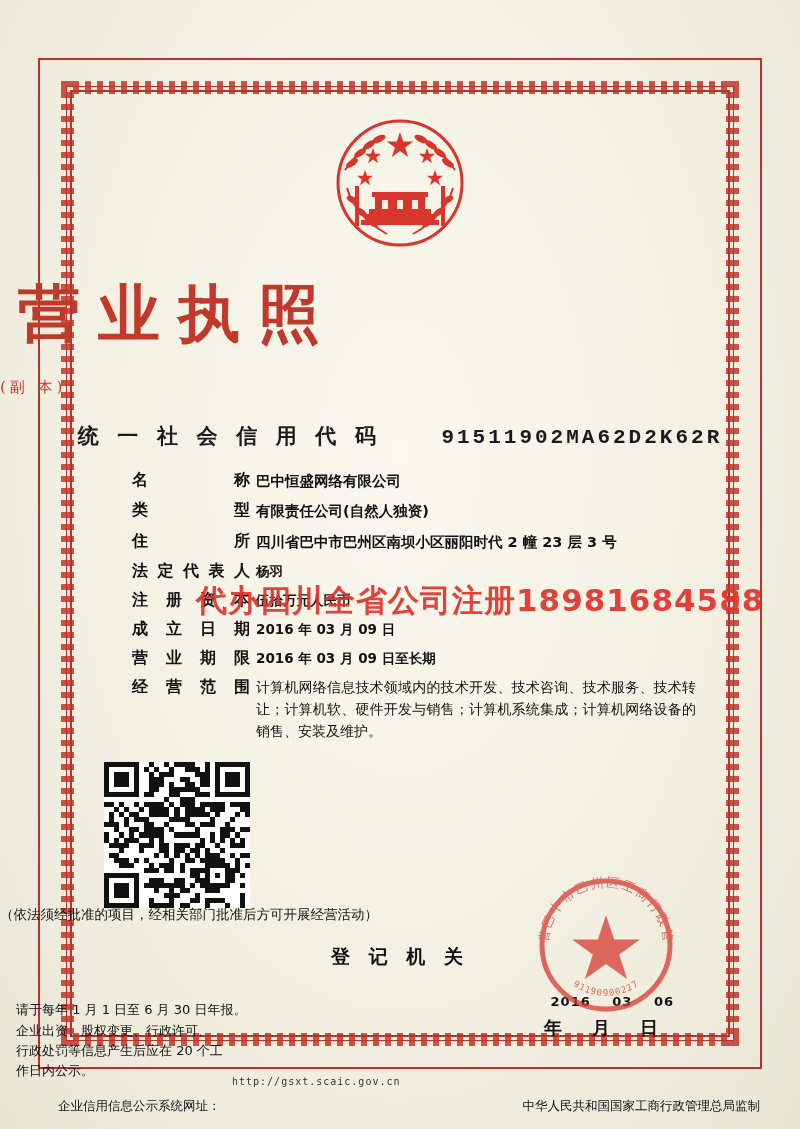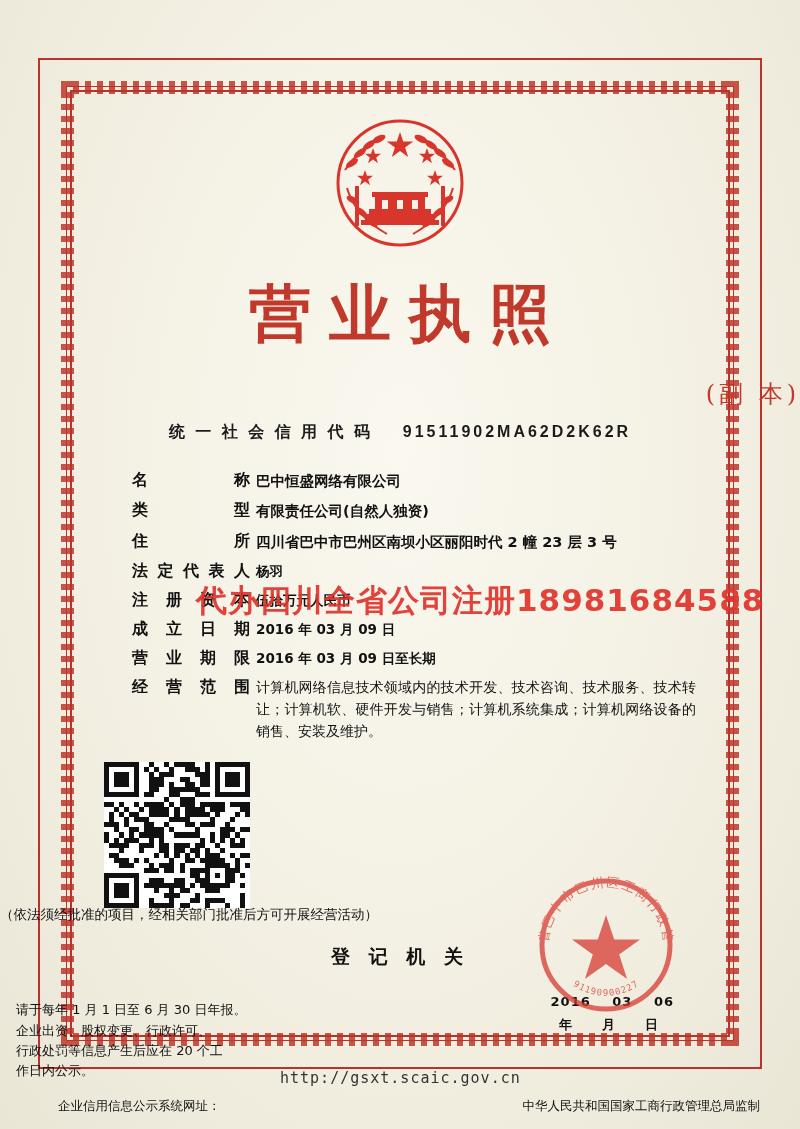--- a/index.html
+++ b/index.html
@@ -41,43 +41,42 @@
   }
 
   
   .emblem{
     position:absolute;left:50%;top:108px;transform:translateX(-50%);
     width:150px;height:150px;
   }
 
   .title{
     position:absolute;left:0;right:0;top:272px;
-    text-align:center;
     font-family:"DejaVu Serif","Liberation Serif",serif;
     font-weight:bold;
     font-size:62px;
     letter-spacing:18px;
     color:#c0392b;
     text-indent:18px;
   }
   .subtitle{
     position:absolute;left:0;right:0;top:378px;
-    text-align:right;
-    font-size:24px;
+    text-align:left;
+    font-size:15px;
     color:#c0392b;
     letter-spacing:4px;
     font-family:"DejaVu Serif","Liberation Serif",serif;
   }
   .credit-code{
     position:absolute;left:0;right:0;top:422px;
     text-align:center;
-    font-size:16px;
+    font-size:21px;
     letter-spacing:3px;
     color:#1b1b1b;
-    font-family:Liberation Sans, sans-serif;
+    font-family:Liberation Mono, monospace;
     font-weight:bold;
   }
 
   
   .fields{
     position:absolute;left:132px;top:470px;right:100px;
   }
   .row{display:flex;align-items:flex-start;margin-bottom:8px;}
   .lbl{
     width:118px;flex:0 0 118px;
@@ -117,21 +116,21 @@
   }
   .date-line{
     position:absolute;right:126px;top:994px;
     font-size:13px;color:#111;font-weight:bold;
     letter-spacing:1px;
   }
   .date-line .y{margin-right:16px;}
   .date-line .m{margin-right:16px;text-align:right;}
   .date-chars{
     position:absolute;right:112px;top:1016px;
-    font-size:13px;color:#111;font-weight:bold;
+    font-size:18px;color:#111;font-weight:bold;
     letter-spacing:30px;
   }
 
   
   .seal{
     position:absolute;right:118px;bottom:108px;
     width:152px;height:152px;
     opacity:.72;
   }
 
@@ -146,24 +145,23 @@
   }
 
   
   .left-note{
     position:absolute;left:16px;bottom:48px;
     font-size:13px;color:#111;line-height:1.55;
     font-family:"DejaVu Sans","Liberation Sans",sans-serif;
   }
   .bottom-url{
     position:absolute;left:232px;bottom:42px;
-    font-size:15px;color:#333;
+    font-size:10px;color:#333;
     font-family:"DejaVu Sans Mono","Liberation Mono",monospace;
     letter-spacing:1px;
-    margin-left:48px;
   }
   .bottom-left-label{
     position:absolute;left:58px;bottom:14px;
     font-size:12.5px;color:#111;
   }
   .bottom-right-label{
     position:absolute;right:40px;bottom:14px;
     font-size:12.5px;color:#111;text-align:right;
   }
 </style>

